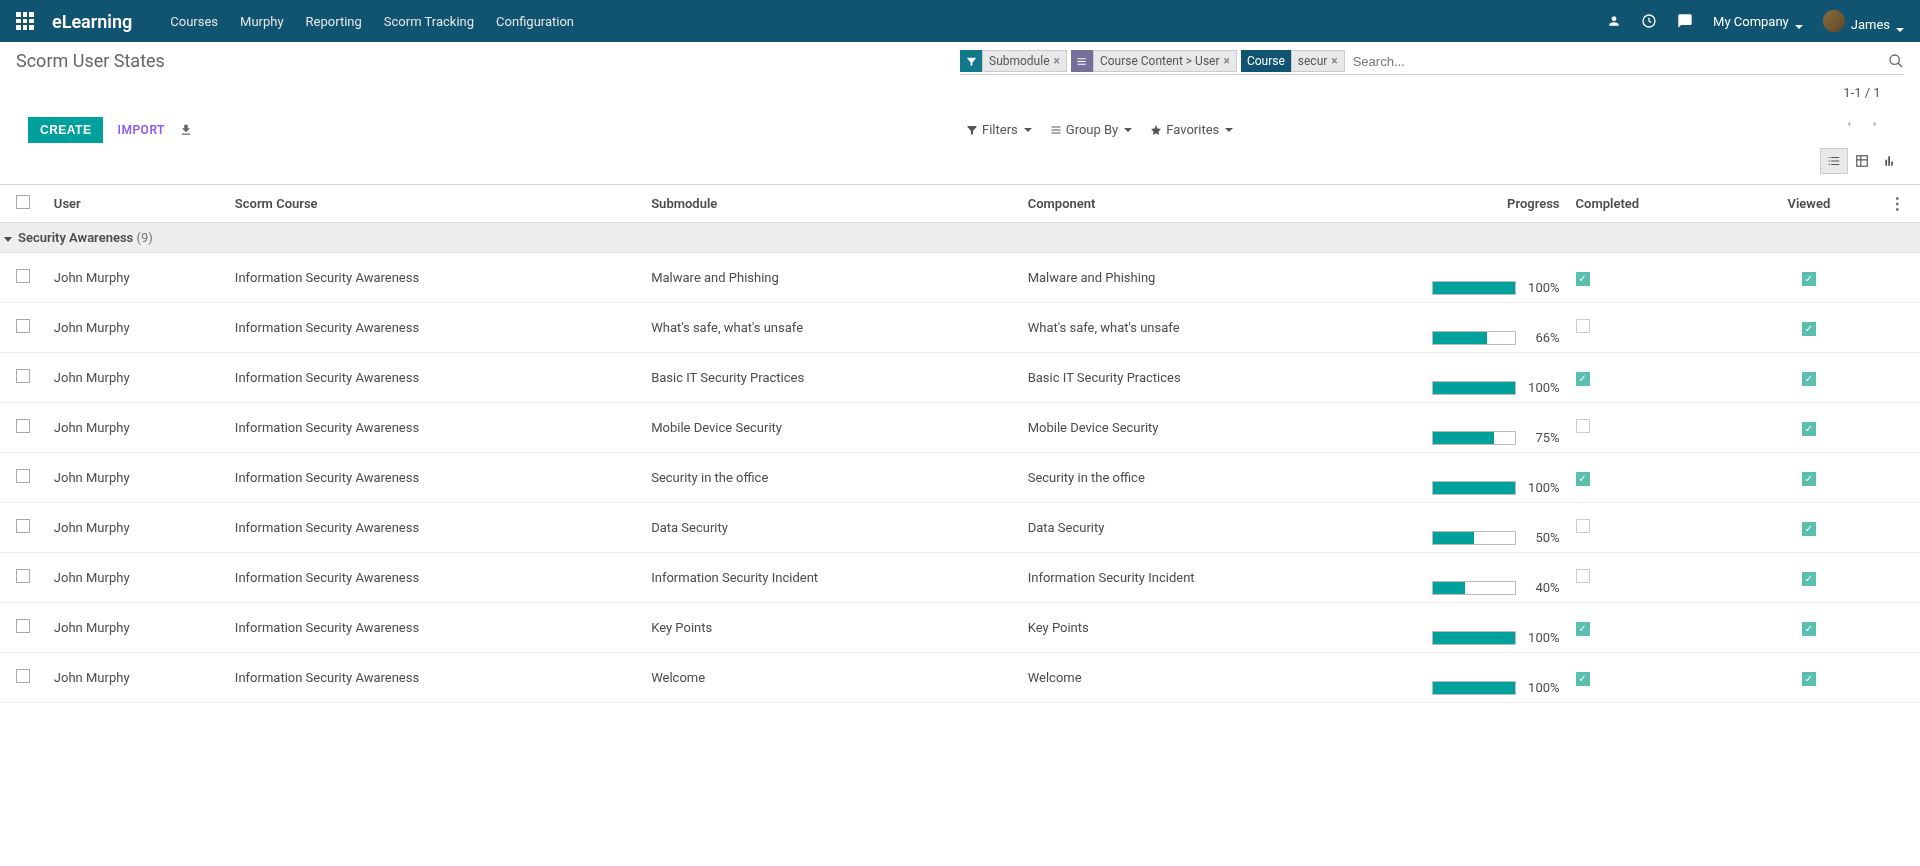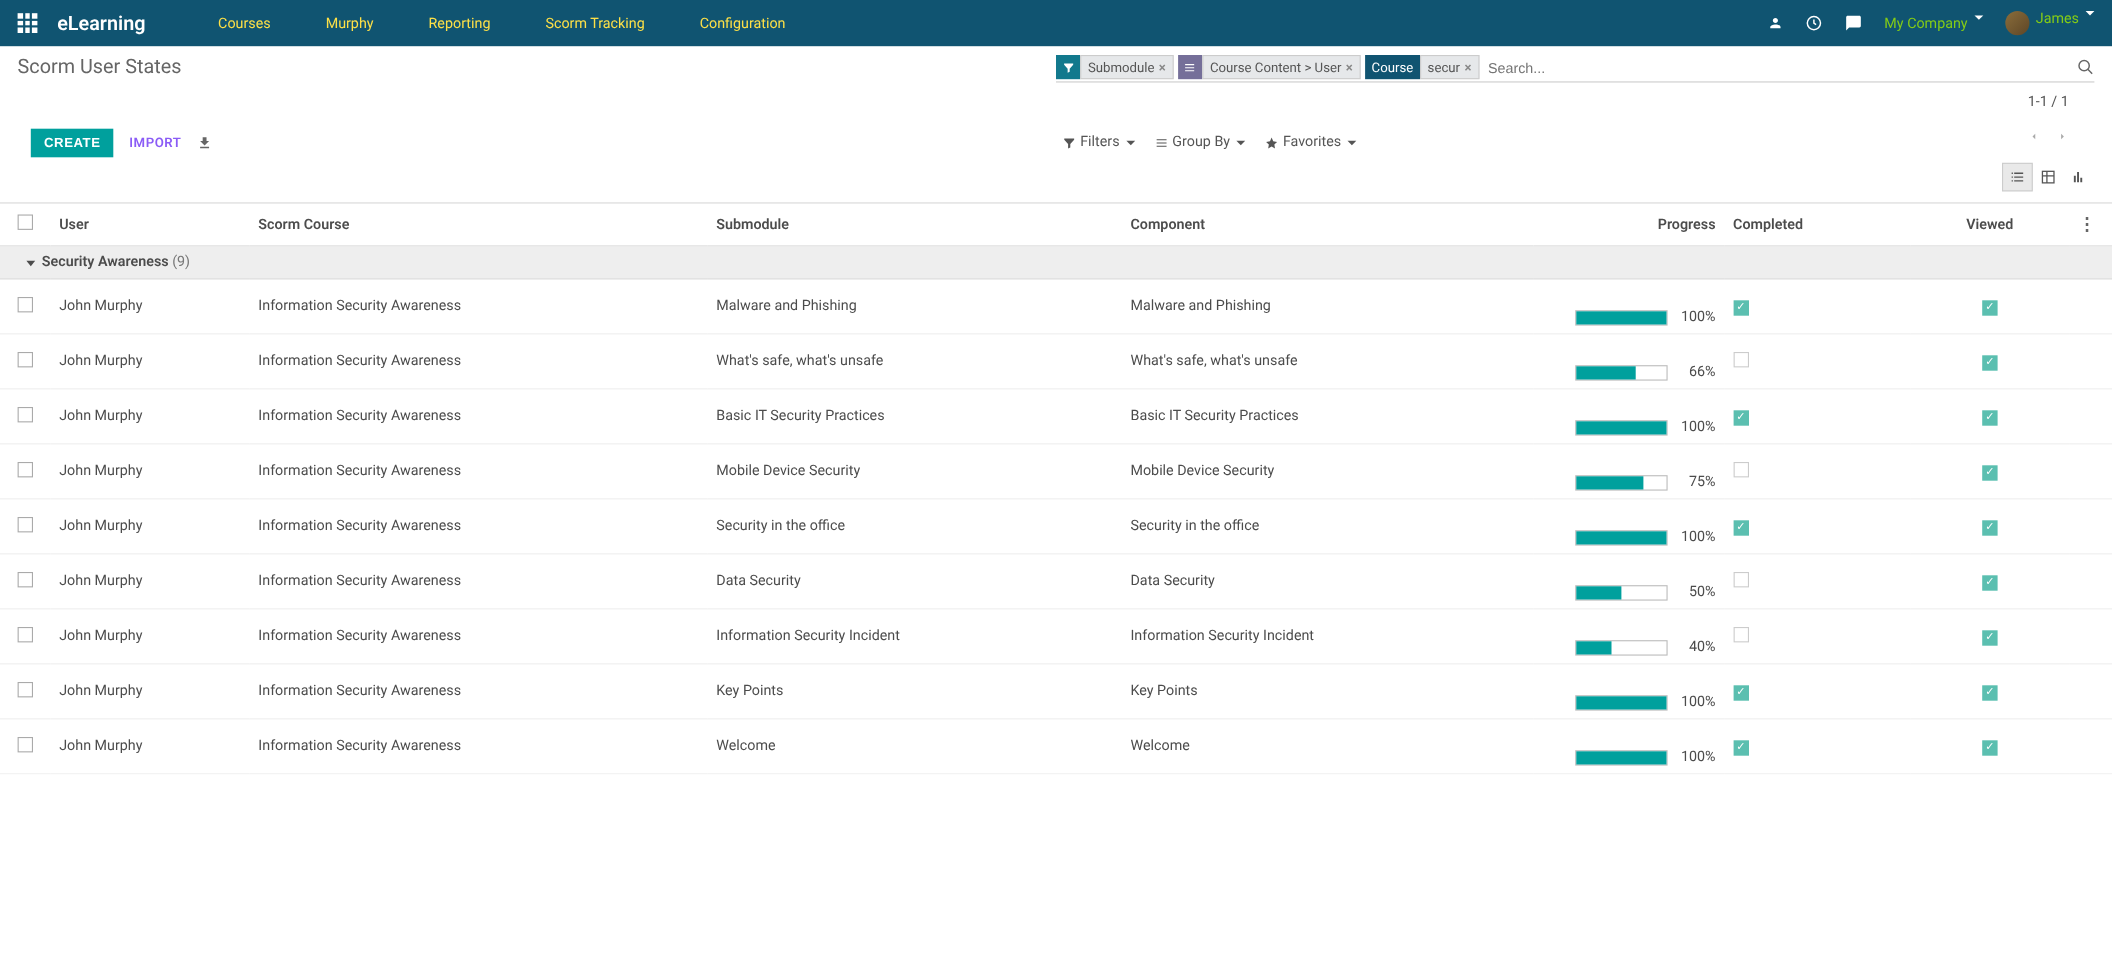--- a/index.html
+++ b/index.html
@@ -45,44 +45,43 @@
 .app-title {
   font-size: 18px;
   font-weight: 600;
   margin-right: 20px;
 }
 .nav-menu {
   display: flex;
   gap: 22px;
 }
 .nav-menu a {
-  color: #fde047;
+  color: #e5e5e5;
   text-decoration: none;
   font-size: 13px;
   cursor: pointer;
-  margin-left: 28px;
 }
 .navbar-right {
   margin-left: auto;
   display: flex;
   align-items: center;
   gap: 20px;
 }
 .navbar-right .icon-btn {
   color: #fff;
   cursor: pointer;
   display: flex;
   align-items: center;
 }
 .company-selector, .user-menu {
   display: flex;
-  align-items: flex-start;
+  align-items: flex-end;
   gap: 6px;
   cursor: pointer;
-  color: #84cc16;
+  color: #ffffff;
 }
 .avatar {
   width: 22px;
   height: 22px;
   border-radius: 50%;
   background: linear-gradient(135deg, #8a6d3b, #5e4626);
   display: inline-block;
 }
 .caret {
   width: 0;
@@ -552,21 +551,21 @@
       <th class="col-progress right">Progress</th>
       <th class="col-completed">Completed</th>
       <th class="col-viewed">Viewed</th>
       <th class="col-kebab">
         <span class="kebab">⋮</span>
       </th>
     </tr>
   </thead>
   <tbody id="table-body">
       <tr class="group-row">
-        <td colspan="9" style="padding-left:24px"><span class="group-toggle"></span><span>Security Awareness </span><span class="group-count">(9)</span></td>
+        <td colspan="9" style="padding-left:4px"><span class="group-toggle"></span><span>Security Awareness </span><span class="group-count">(9)</span></td>
       </tr>
       <tr class="data-row">
         <td class="col-checkbox"><span class="checkbox"></span></td>
         <td>John Murphy</td>
         <td>Information Security Awareness</td>
         <td>Malware and Phishing</td>
         <td>Malware and Phishing</td>
         <td class="right">
           <div class="progress-cell">
             <div class="progress-bar">

